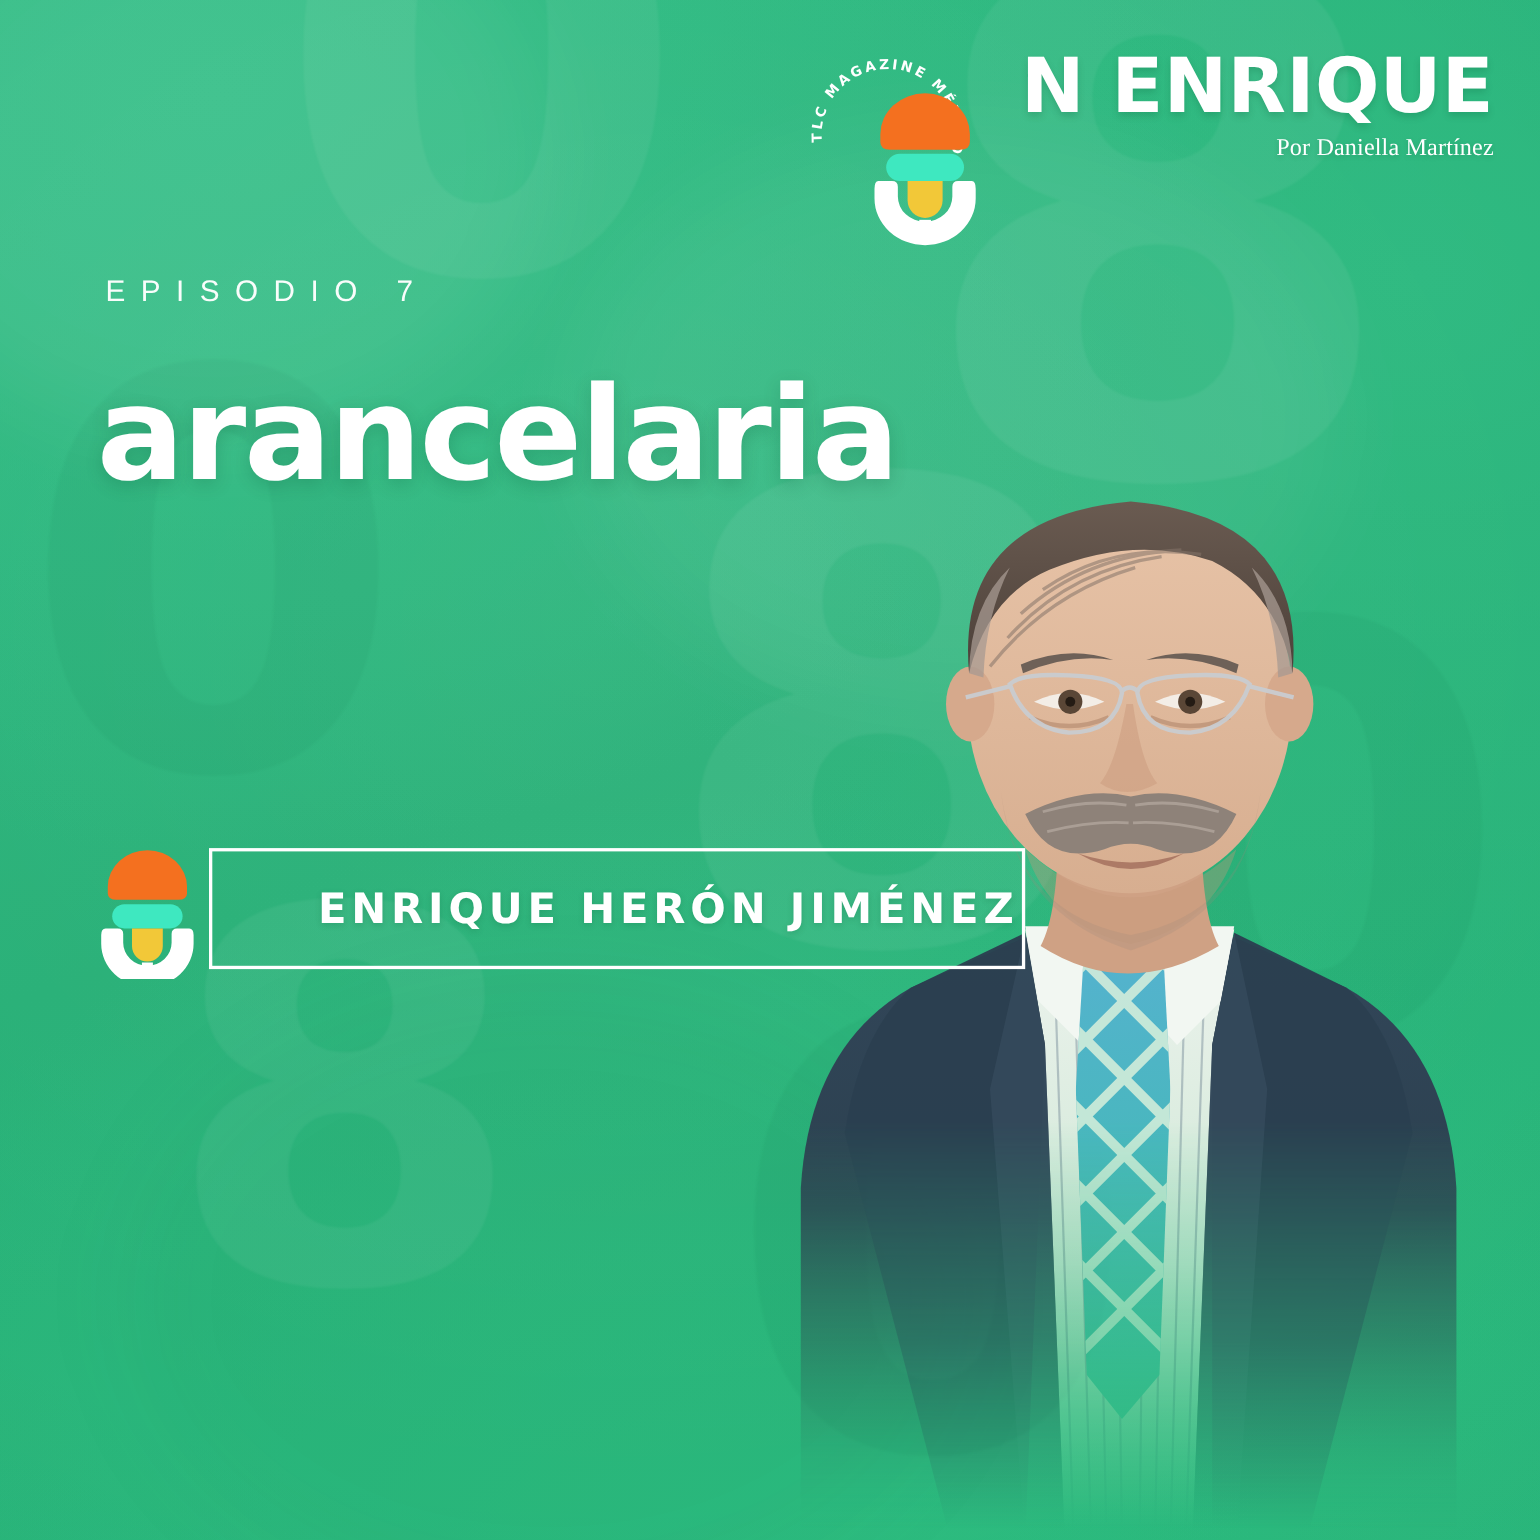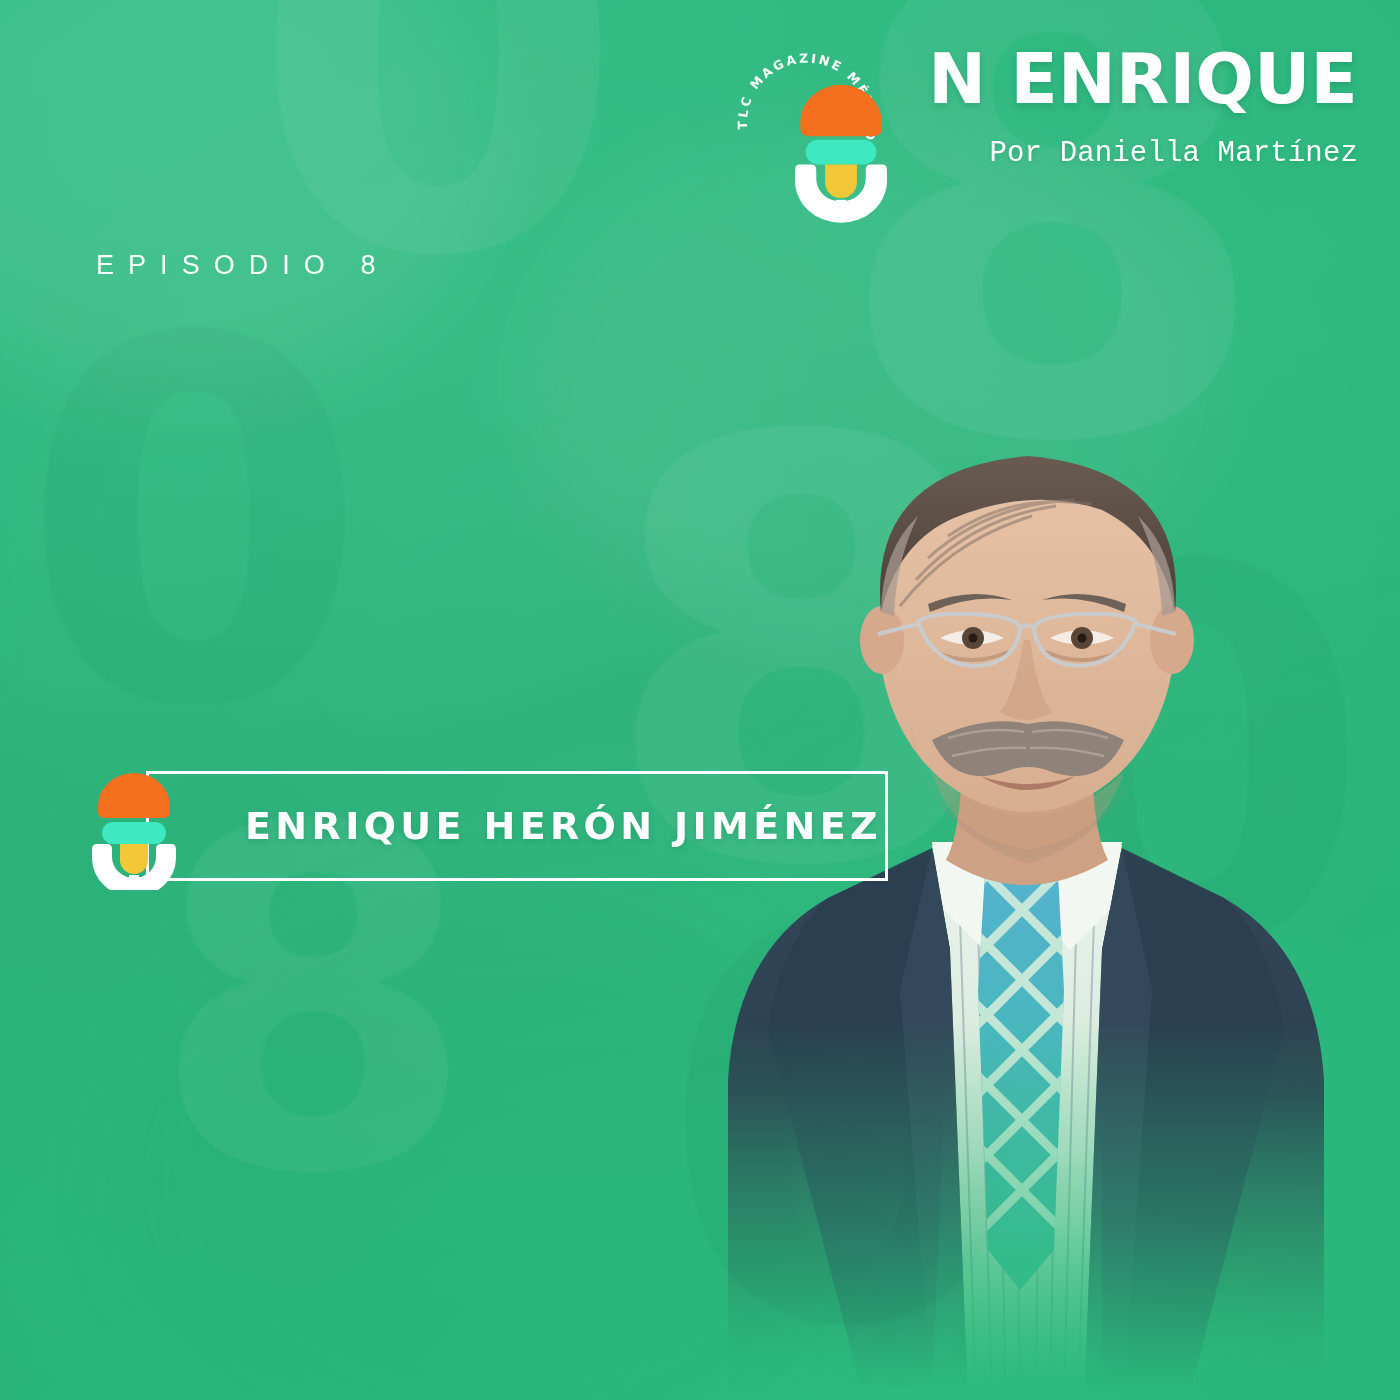--- a/index.html
+++ b/index.html
@@ -61,25 +61,25 @@
     font-weight:700;
     font-size:69px;
     line-height:.96;
     letter-spacing:.004em;
     text-align:right;
     white-space:nowrap;
     text-shadow:0 3px 7px rgba(0,70,40,.18);
   }
   .logo-line.row2{ padding-left:62px; }
   .logo-sub{
-    margin-top:25px;
-    color:#FFFFFF;
-    font-family:Liberation Mono, monospace;
+    margin-top:9px;
+    color:#FFFFFF;
+    font-family:Liberation Serif, serif;
     font-weight:400;
-    font-size:29px;
+    font-size:22px;
     letter-spacing:.005em;
     white-space:nowrap;
     text-shadow:0 2px 5px rgba(0,70,40,.18);
   }
 
   
   .badge{
     position:absolute;
     left:-128px; top:-8px;
     width:138px; height:138px;
@@ -124,20 +124,21 @@
     white-space:nowrap;
   }
 
   
   .guest{
     position:absolute;
     left:78px; top:762px;
     display:flex; align-items:center;
     z-index:7;
     height:128px;
+    gap:44px;
   }
   .guest-mic{
     position:relative;
     width:112px; height:128px;
     flex:0 0 auto;
     z-index:3;
   }
   .guest-frame{
     position:relative;
     margin-left:-44px;
@@ -216,23 +217,24 @@
             <rect x="21" y="74" width="28" height="5" rx="2.5" fill="#FFFFFF"></rect>
           </svg>
         </div>
       </div>
 
       <div class="logo-line row2">N ENRIQUE</div>
     </div>
     <div class="logo-sub">Por Daniella Martínez</div>
   </div>
 
-  <div class="episode">EPISODIO 8</div>
+  <div class="episode">EPISODIO 7</div>
 
   <div class="title">
+    <div class="title-line">arancelaria</div>
   </div>
 
   <div class="guest">
     <div class="guest-mic">
       <svg viewBox="0 0 112 128" aria-hidden="true">
         <path d="M20 44 A36 33 0 0 1 92 44 L92 50 Q92 56 84 56 L28 56 Q20 56 20 50 Z" fill="#F4701F"></path>
         <rect x="24" y="60" width="64" height="22" rx="11" fill="#3EE8C0"></rect>
         <path d="M18 82 Q14 82 14 88 L14 96 A42 39 0 0 0 98 96 L98 88 Q98 82 94 82 L83 82 Q78 82 78 87 L78 95 A22 21 0 0 1 34 95 L34 87 Q34 82 29 82 Z" fill="#FFFFFF"></path>
         <path d="M42 82 L70 82 L70 98 A14 14 0 0 1 42 98 Z" fill="#F2C838"></path>
         <rect x="51" y="113" width="10" height="9" fill="#FFFFFF"></rect>

